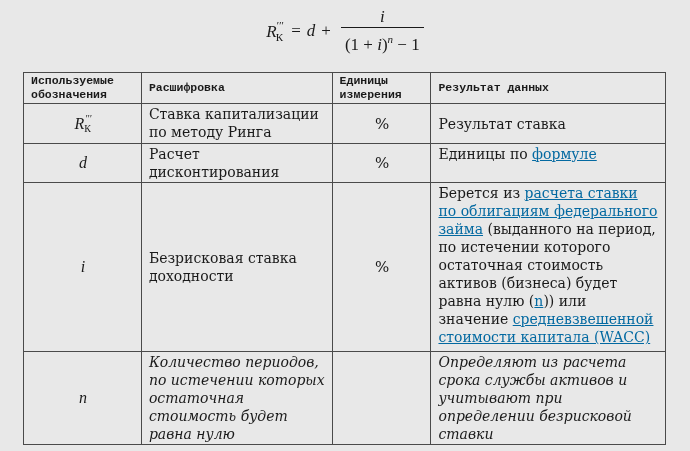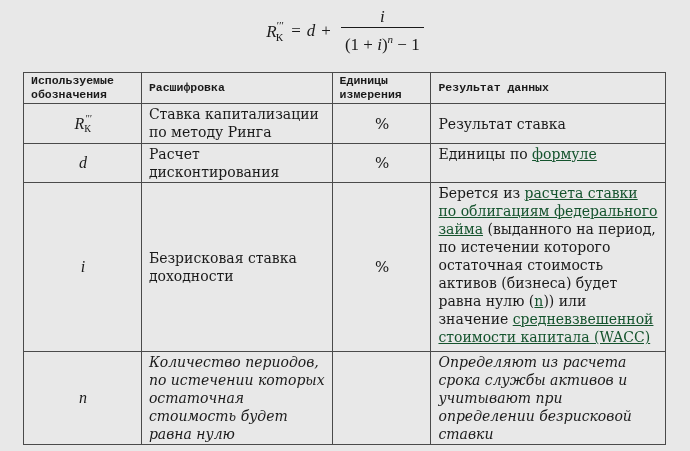--- a/index.html
+++ b/index.html
@@ -132,21 +132,21 @@
       font-size: 15px;
     }
     td.desc-mid {
       vertical-align: middle !important;
     }
     .col1 { width: 104px; }
     .col2 { width: 177px; }
     .col3 { width: 85px; }
     .col4 { width: 221px; }
     a.ref {
-      color: #14532d;
+      color: #0369a1;
       text-decoration: underline;
     }
     tr.r1 td { height: 37px; }
     tr.r2 td { height: 35px; }
     tr.r3 td { height: 166px; }
     tr.r4 td { height: 72px; font-style: italic; }
   </style>
 </head>
 <body>
 

